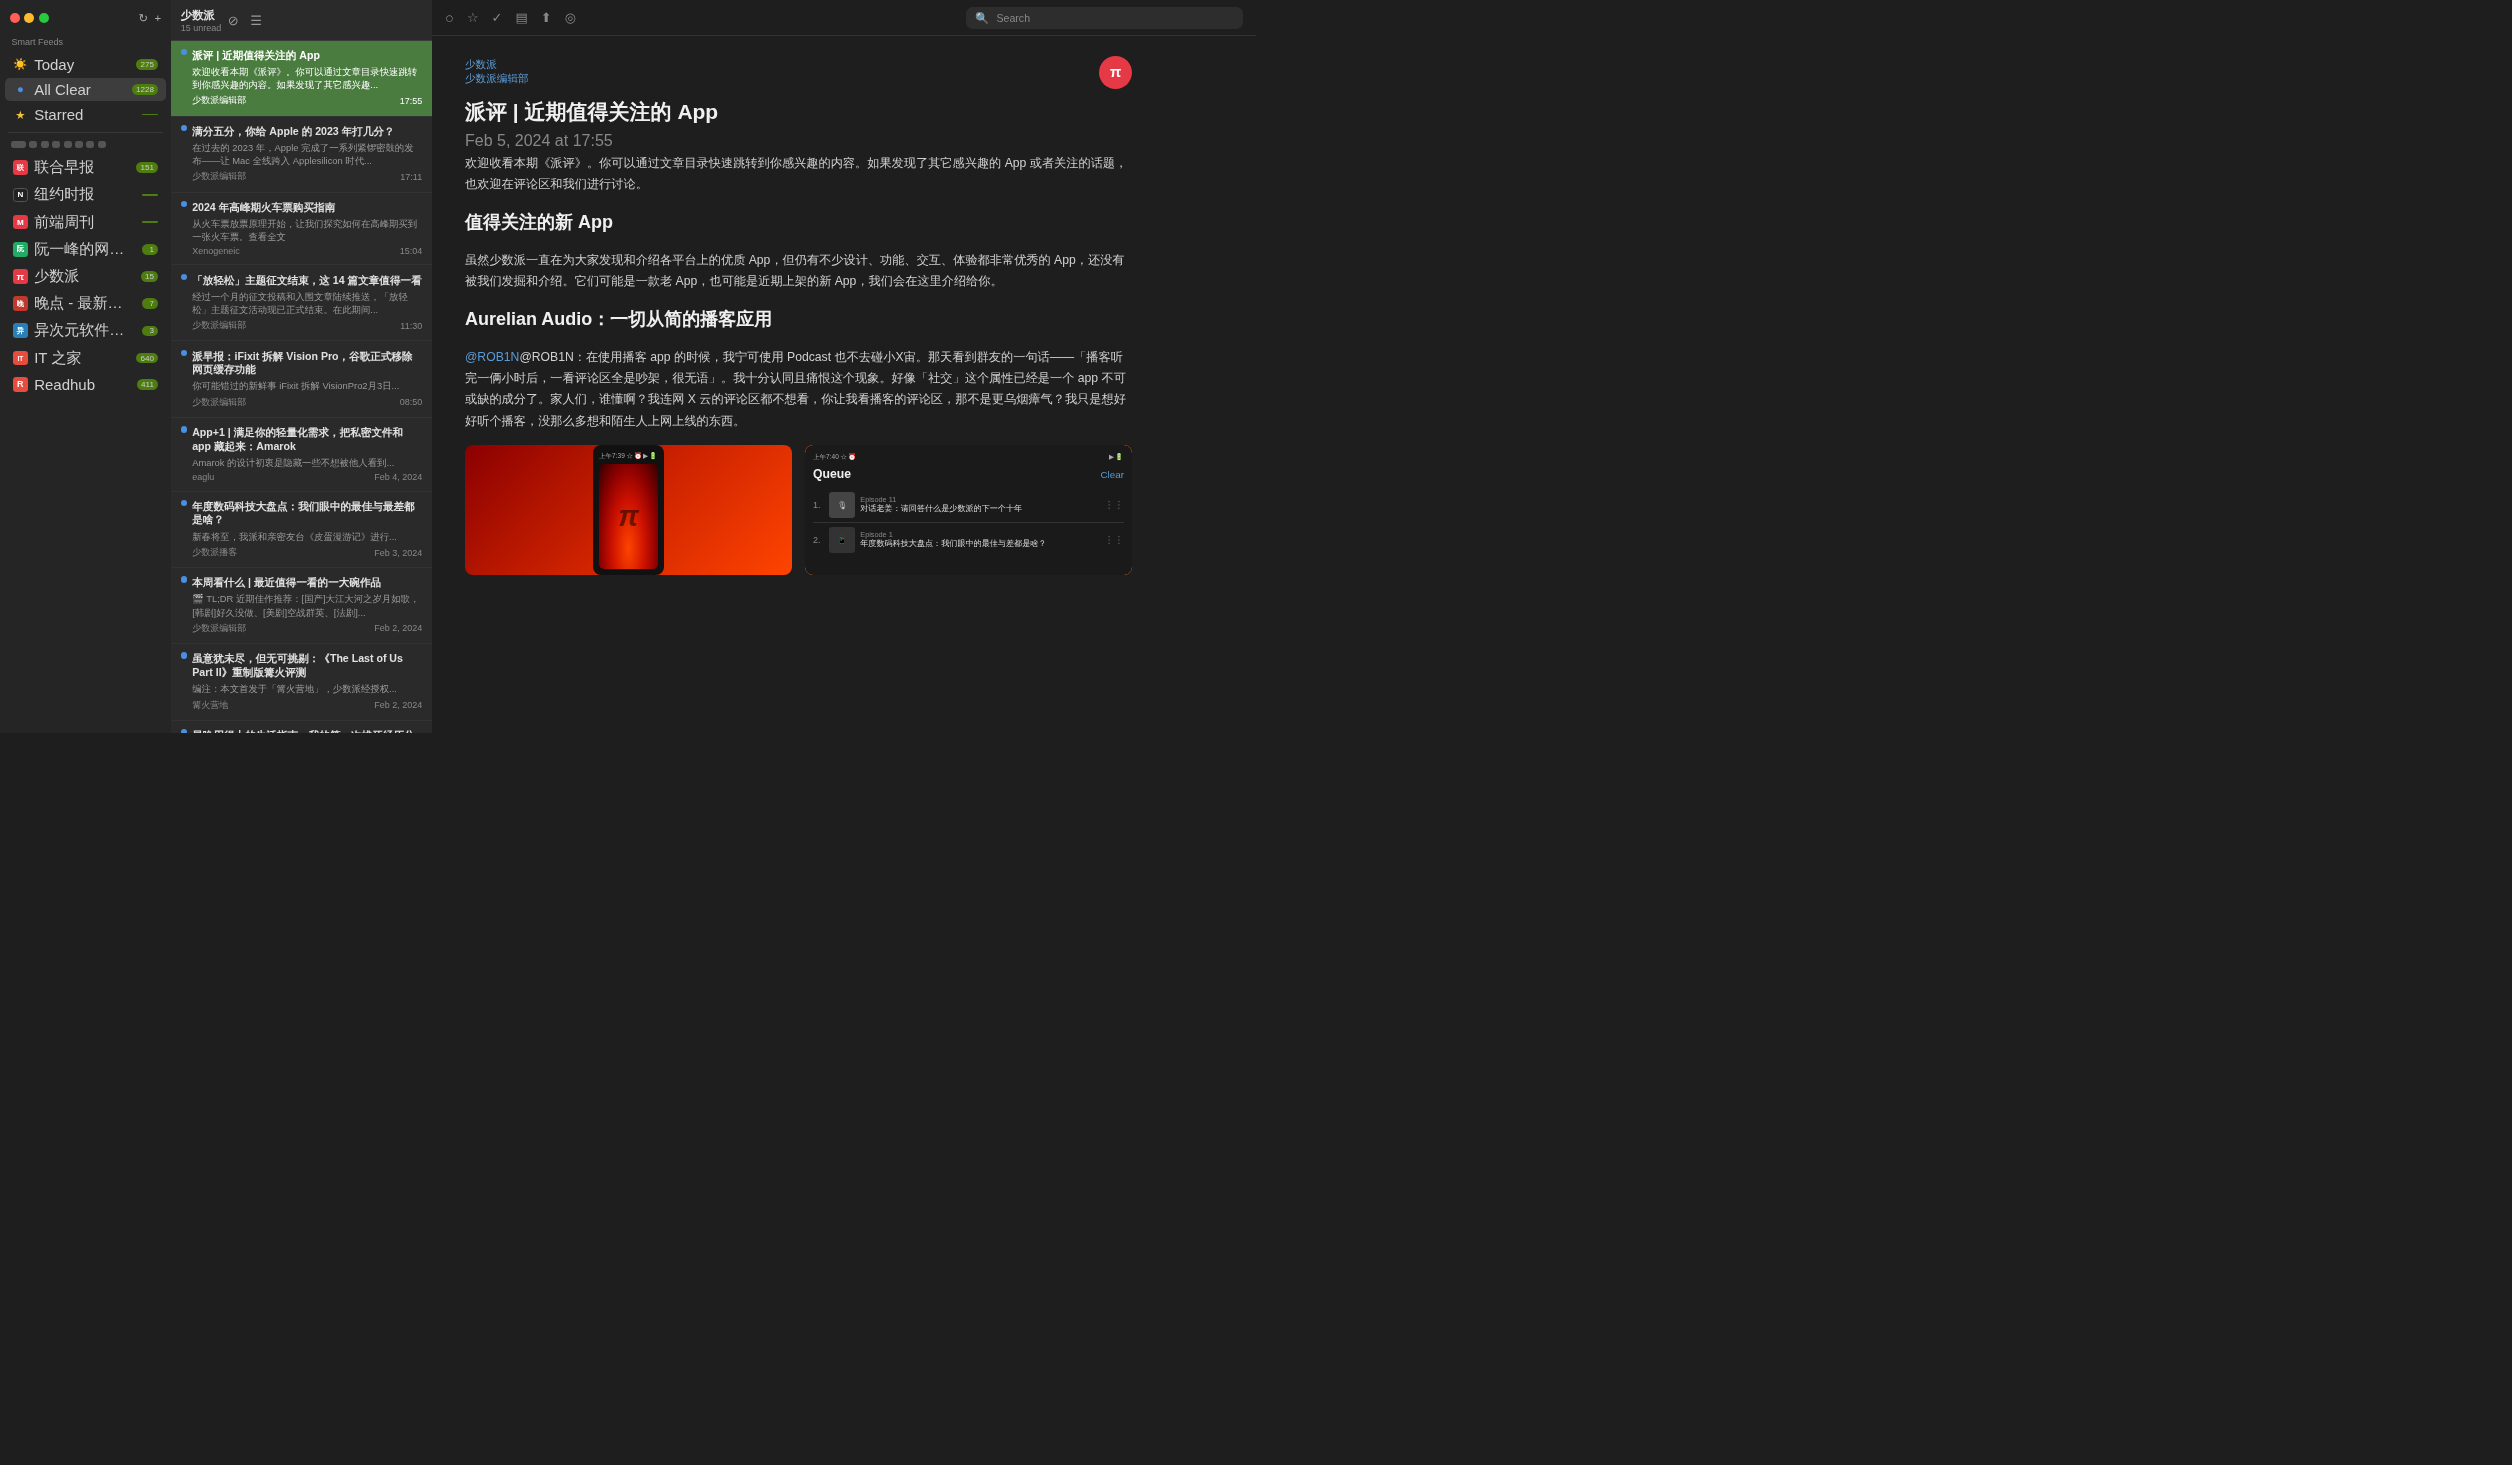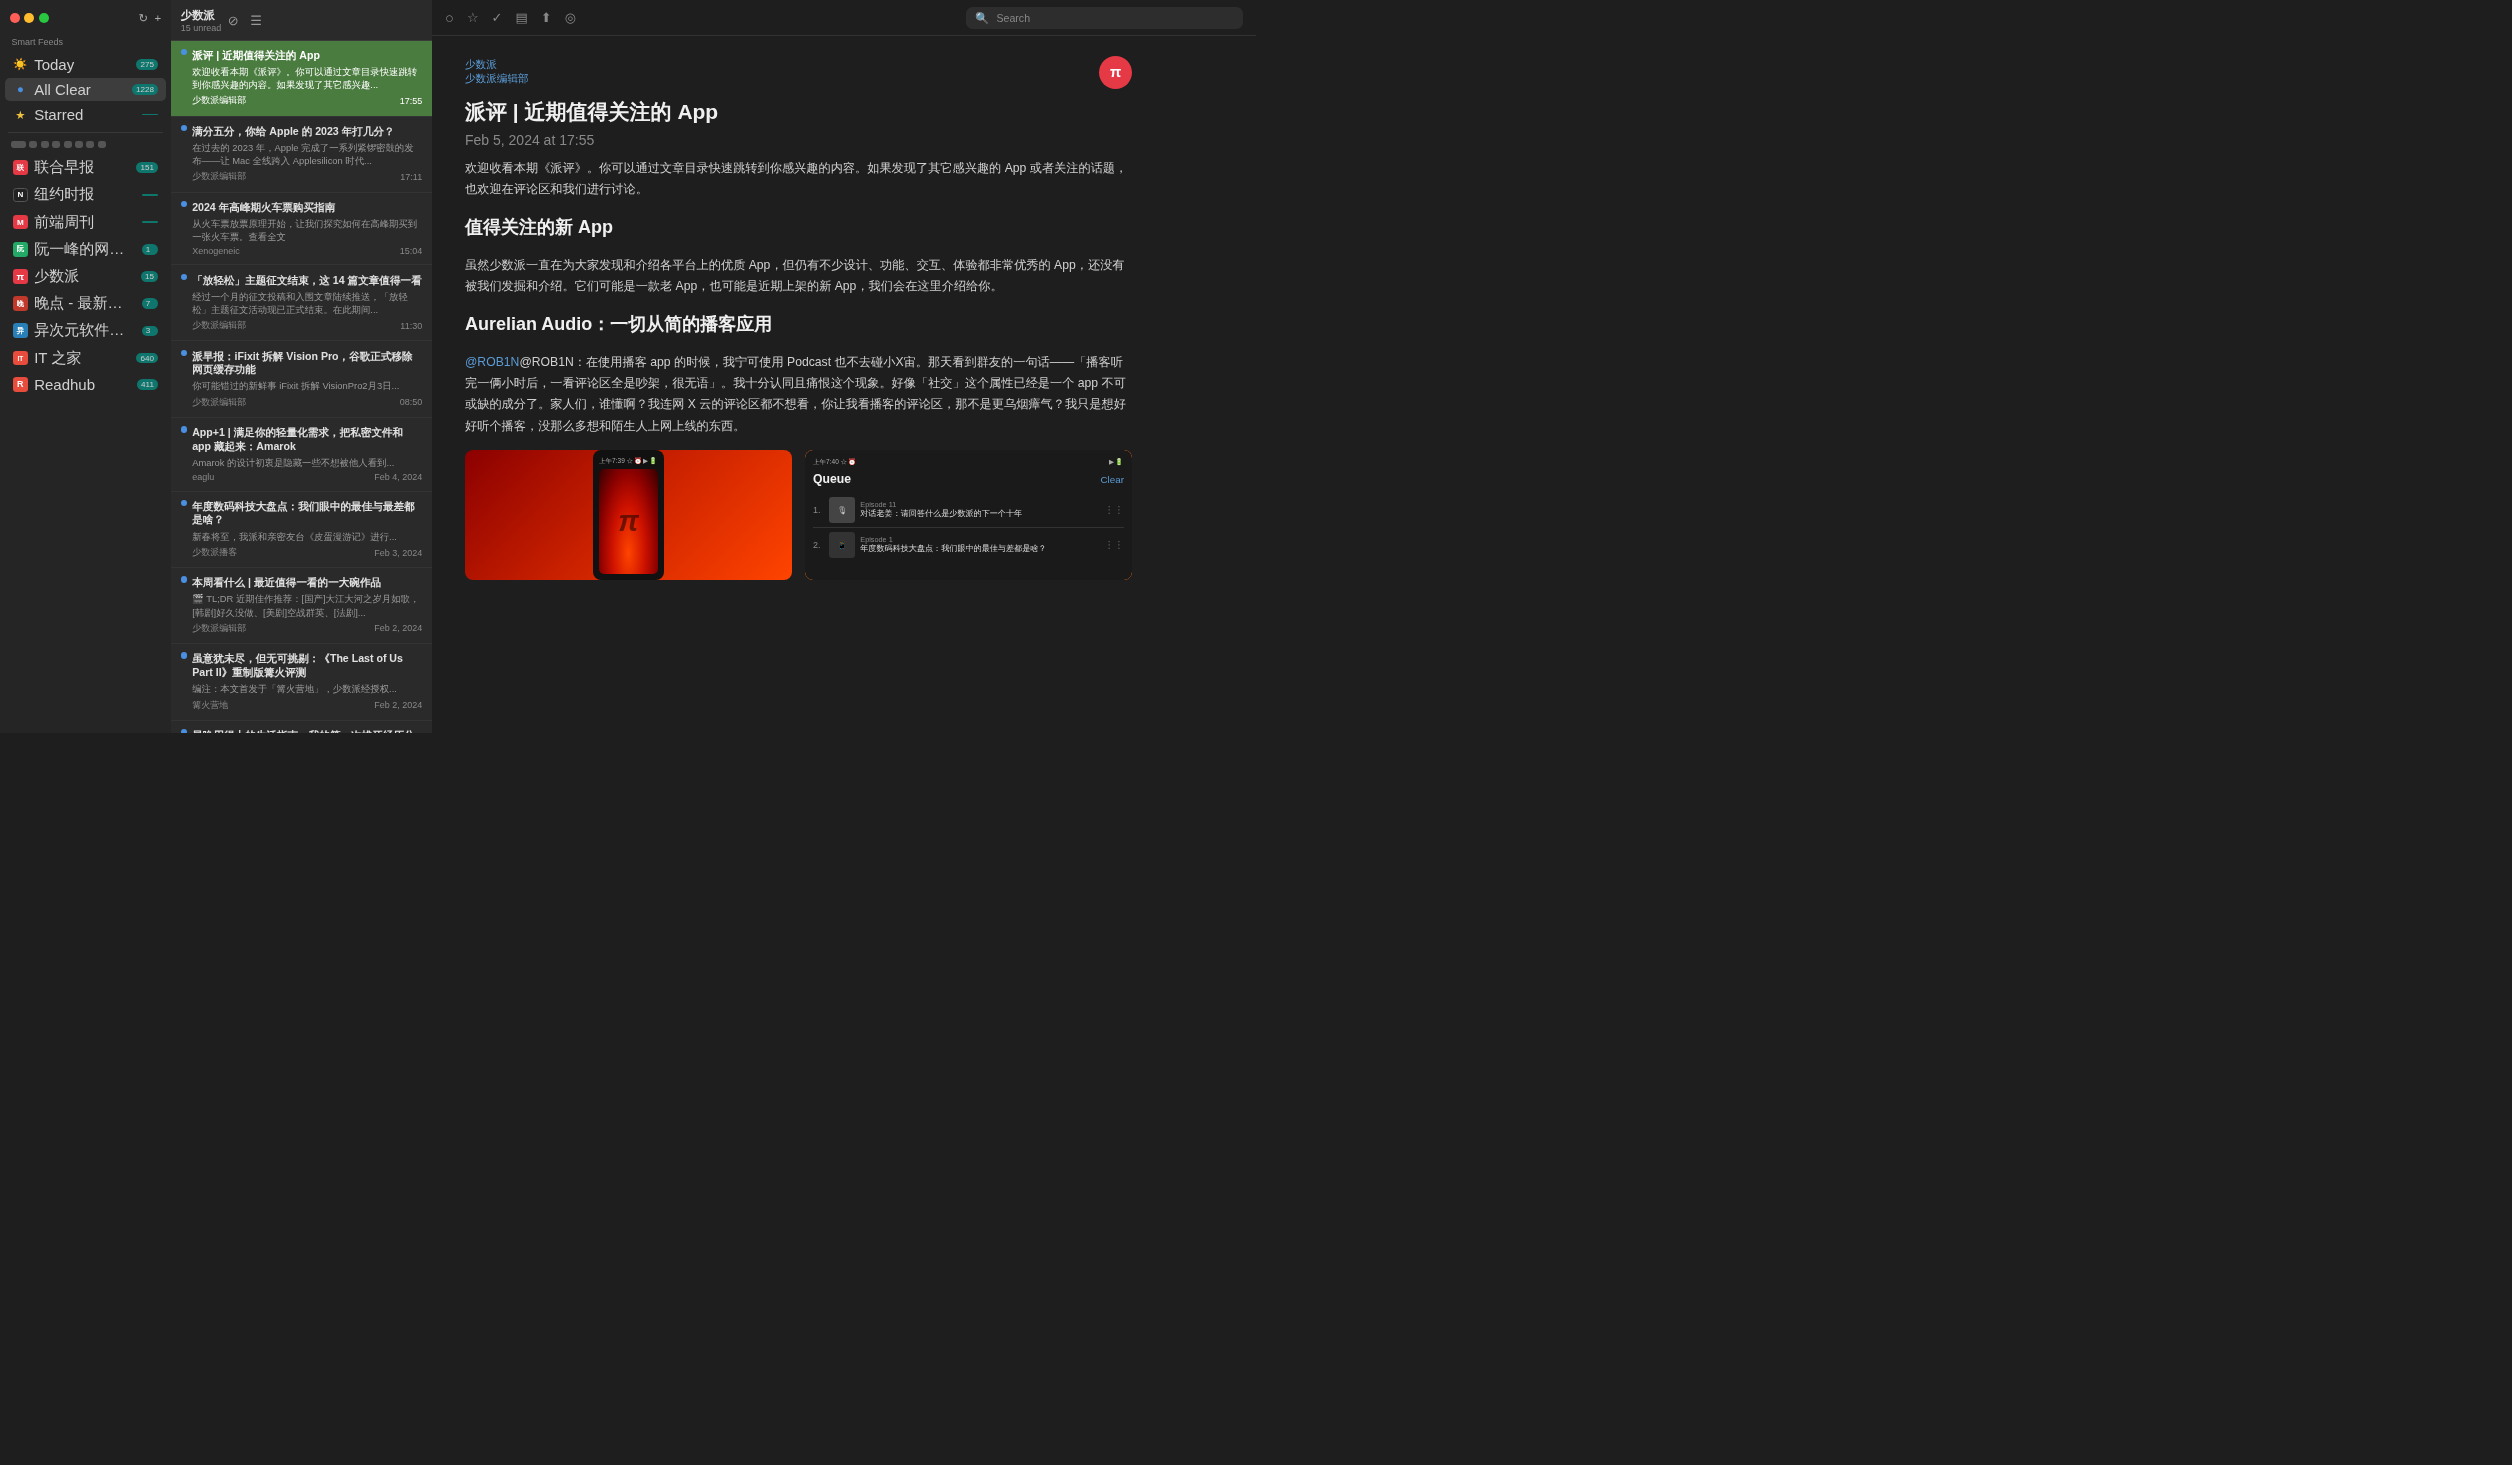--- a/index.html
+++ b/index.html
@@ -87,27 +87,27 @@
       flex-shrink: 0;
     }
     .sidebar-item-label {
       flex: 1;
       font-size: 15px;
       white-space: nowrap;
       overflow: hidden;
       text-overflow: ellipsis;
     }
     .sidebar-item-badge {
-      background: #0f766e;
+      background: #4d7c0f;
       color: #ccc;
       border-radius: 6.5px;
       font-size: 8.1px;
       padding: 0.8px 4.1px;
       min-width: 16.3px;
-      text-align: left;
+      text-align: right;
     }
 
     .sidebar-divider {
       height: 0.8px;
       background: #383838;
       margin: 4.9px 8.1px;
     }
 
     .sidebar-feed-icon {
       width: 14.7px;
@@ -309,23 +309,23 @@
     }
 
     .article-title {
       font-size: 21px;
       font-weight: 700;
       color: #f0f0f0;
       line-height: 1.35;
       margin-bottom: 4.9px;
     }
     .article-date {
-      font-size: 14px;
+      font-size: 16px;
       color: #888;
-      margin-bottom: 10px;
+      margin-bottom: 3px;
     }
     .article-body {
       font-size: 12.2px;
       color: #d0d0d0;
       line-height: 1.75;
     }
     .article-body p {
       margin-bottom: 11.4px;
     }
     .article-body h2 {

